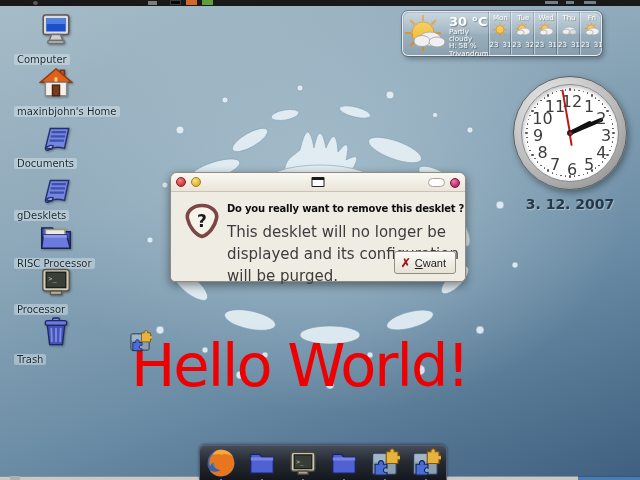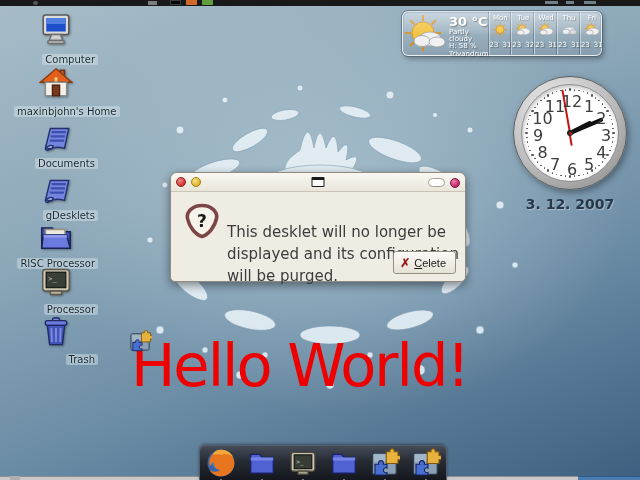--- a/index.html
+++ b/index.html
@@ -13,21 +13,21 @@
   }
 
   
   .top-strip { position:absolute; top:0; left:0; width:640px; height:6px; background:#191919; z-index:40; }
   .top-strip .mini { position:absolute; top:0; }
 
   
   .splash-svg { position:absolute; top:0; left:0; z-index:1; }
 
   
-  .dicon { position:absolute; width:84px; text-align:right; z-index:5; cursor:default; }
+  .dicon { position:absolute; width:84px; text-align:left; z-index:5; cursor:default; }
   .dicon svg { display:block; margin:0 auto; filter:drop-shadow(1px 1px 1px rgba(0,0,0,.35)); }
   .dicon .lbl {
     display:inline-block; margin-top:2px; padding:0 3px;
     font-size:10px; color:#16242e; background:rgba(214,228,236,.45);
     border-radius:2px; white-space:nowrap;
     text-shadow:0 0 2px rgba(255,255,255,.8);
   }
 
   
   .weather {
@@ -478,25 +478,26 @@
       <span class="tb-magenta"></span>
     </span>
   </div>
   <div class="dlg-body">
     <span class="q-icon">
       <svg width="38" height="38" viewBox="0 0 38 38">
         <path d="M19 3.5 C28 3.5 35 9.5 33.5 16.5 C32 24 26 32.5 19 34.5 C12 32.5 6 24 4.5 16.5 C3 9.5 10 3.5 19 3.5 Z" fill="#f6f3ea" stroke="#7d4646" stroke-width="3.6" stroke-linejoin="round"></path>
         <text x="19" y="24.5" font-size="17" font-weight="bold" fill="#1a1a1a" text-anchor="middle">?</text>
       </svg>
     </span>
+    <div class="dlg-title">Do you really want to remove this desklet ?</div>
     <div class="dlg-msg">This desklet will no longer be displayed and its configuration will be purged.</div>
     <div class="dlg-buttons">
       <button class="gtk-btn">
         <span class="x-glyph">✗</span>
-        <span><span class="mn">C</span><span>elete</span></span>
+        <span><span class="mn">C</span><span>want</span></span>
       </button>
     </div>
   </div>
 </div>
 
 <div class="hello" id="hello-text" style="color: rgb(238, 0, 0);">Hello World!</div>
 
 <span class="mini-desklet"><svg width="23" height="23" viewBox="0 0 24 24">
   <rect x="2" y="4" width="19" height="17" rx="1.5" fill="#8ba0b5" stroke="#2c3c4c"></rect>
   <rect x="3" y="5" width="17" height="6" fill="#a9bccd" opacity="0.8"></rect>

